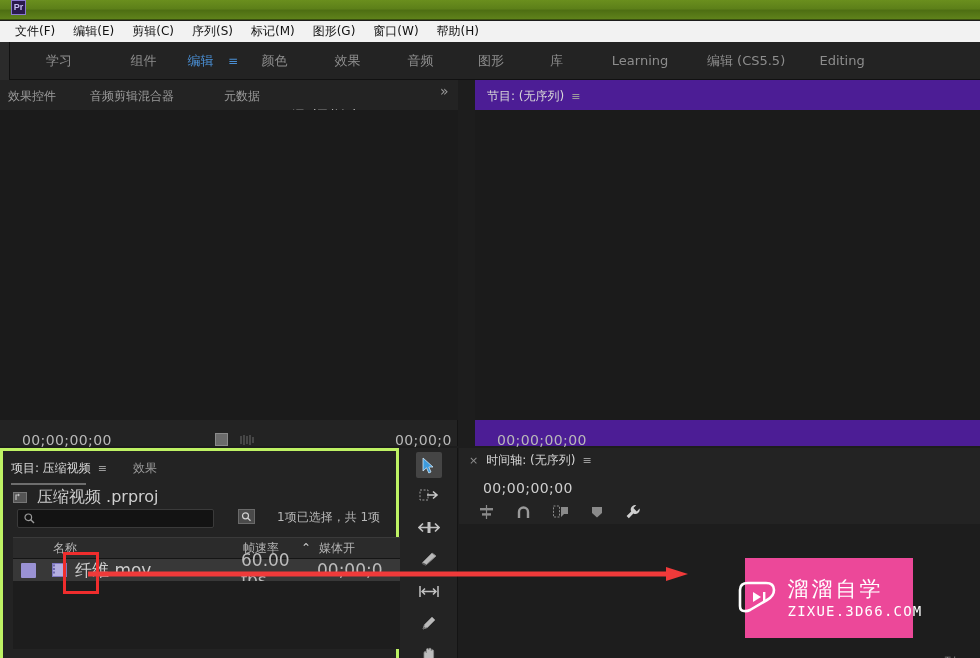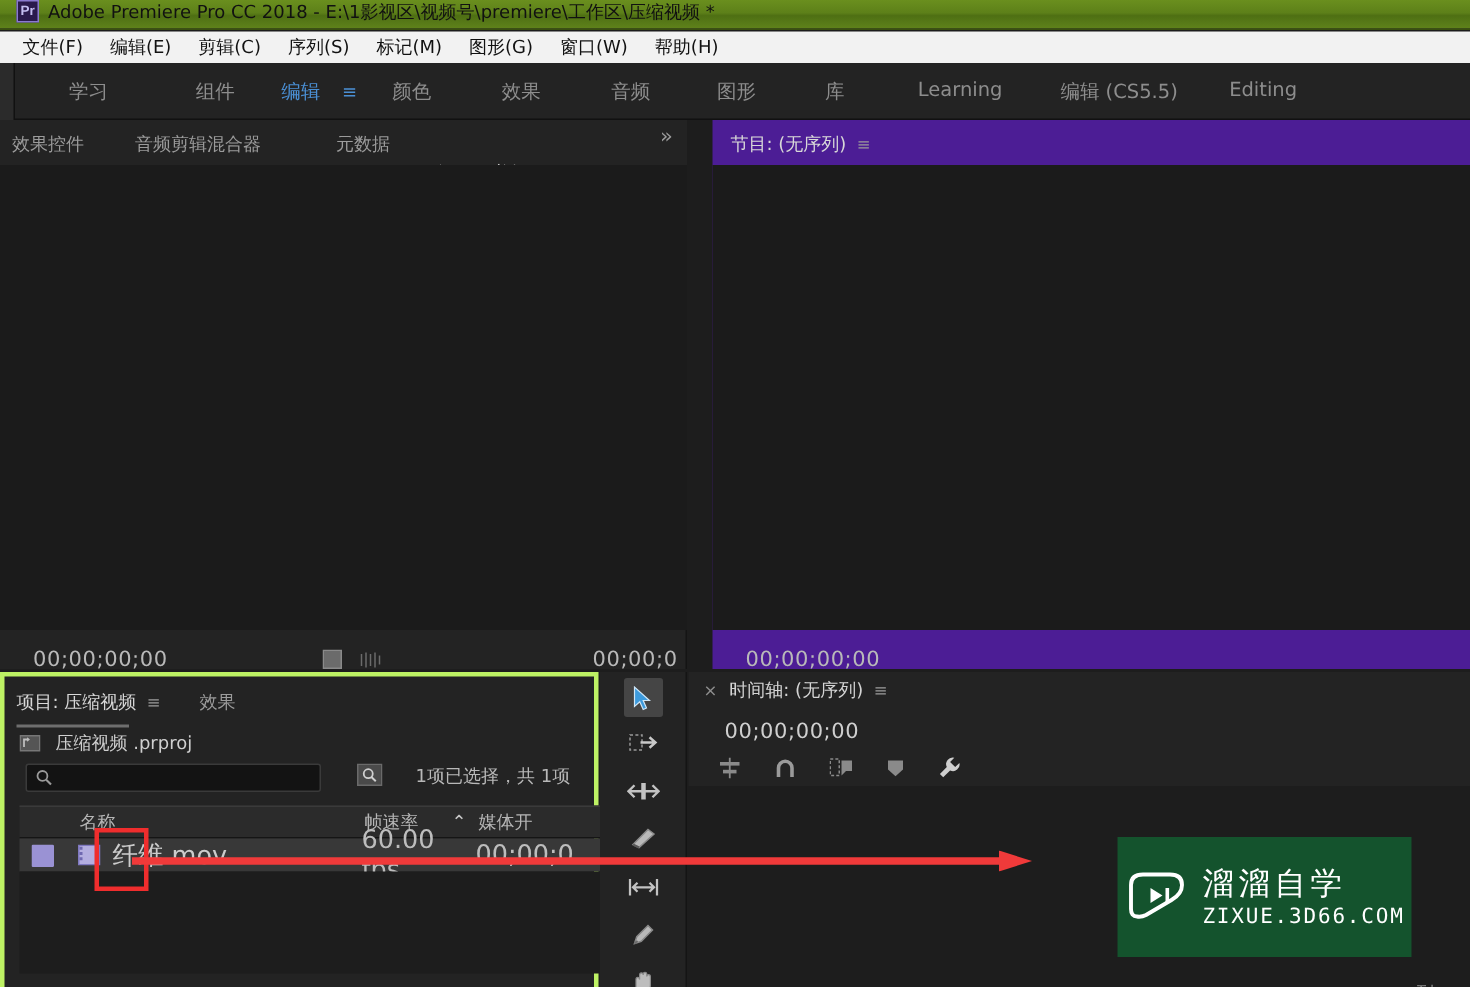--- a/index.html
+++ b/index.html
@@ -104,34 +104,33 @@
   #tlToolIcons { position:absolute; left:20px; top:56px; display:flex; gap:22px; align-items:center;}
   #tlBody { position:absolute; left:0; top:76px; width:521px; height:134px; background:#1d1d1d; }
   #tlMsg { position:absolute; right:12px; top:130px; color:#8a8a8a; font-size:12px; }
 
   
   #redBox { position:absolute; left:63px; top:552px; width:36px; height:42px;
      border:3px solid #ef2d2d; pointer-events:none; }
   #redArrow { position:absolute; left:88px; top:567px; width:600px; height:14px; pointer-events:none; }
 
   
-  #wm { position:absolute; left:745px; top:558px; width:196px; height:80px;
-     background:#14532d; display:flex; align-items:center; justify-content:center; gap:10px;}
+  #wm { position:absolute; left:745px; top:558px; width:168px; height:80px;
+     background:#ec4899; display:flex; align-items:center; justify-content:center; gap:10px;}
   #wm .wmtxt { display:flex; flex-direction:column; }
   #wm .wmcn { color:#fff; font-size:21px; letter-spacing:3px; line-height:23px; }
   #wm .wmen { color:#fff; font-size:14px; letter-spacing:1.2px; margin-top:2px;
      font-family:"DejaVu Sans Mono","Liberation Mono",monospace;}
   svg { display:block; }
 </style>
 </head>
 <body>
 
 <div id="titlebar">
   <div class="prlogo">Pr</div>
-  <div class="ttl">Adobe Premiere Pro CC 2018 - E:\1影视区\视频号\premiere\工作区\压缩视频 *</div>
 </div>
 
 <div id="menubar">
   <div class="mi">文件(F)</div>
   <div class="mi">编辑(E)</div>
   <div class="mi">剪辑(C)</div>
   <div class="mi">序列(S)</div>
   <div class="mi">标记(M)</div>
   <div class="mi">图形(G)</div>
   <div class="mi">窗口(W)</div>
@@ -301,21 +300,21 @@
   </div>
 
   <div id="projFileRow">
     <span>
       <svg width="14" height="13" viewBox="0 0 14 13">
         <rect x="0.5" y="1.5" width="13" height="10" fill="#555" stroke="#777"></rect>
         <path d="M3 9 L3 4 L6 4" fill="none" stroke="#bdbdbd" stroke-width="1.2"></path>
         <path d="M5 2.5 L7 4 L5 5.5" fill="#bdbdbd"></path>
       </svg>
     </span>
-    <span style="color:#cfcfcf;font-size:12px;">压缩视频 .prproj</span>
+    <span style="color:#cfcfcf;font-size:16px;">压缩视频 .prproj</span>
   </div>
 
   <div id="projSearchRow">
     <div id="projSearch">
       <span style="margin-right:4px;">
         <svg width="11" height="11" viewBox="0 0 11 11">
             <circle cx="4.3" cy="4.3" r="3.3" fill="none" stroke="#9a9a9a" stroke-width="1.2"></circle>
             <line x1="6.8" y1="6.8" x2="10" y2="10" stroke="#9a9a9a" stroke-width="1.4"></line>
           </svg>
       </span>

